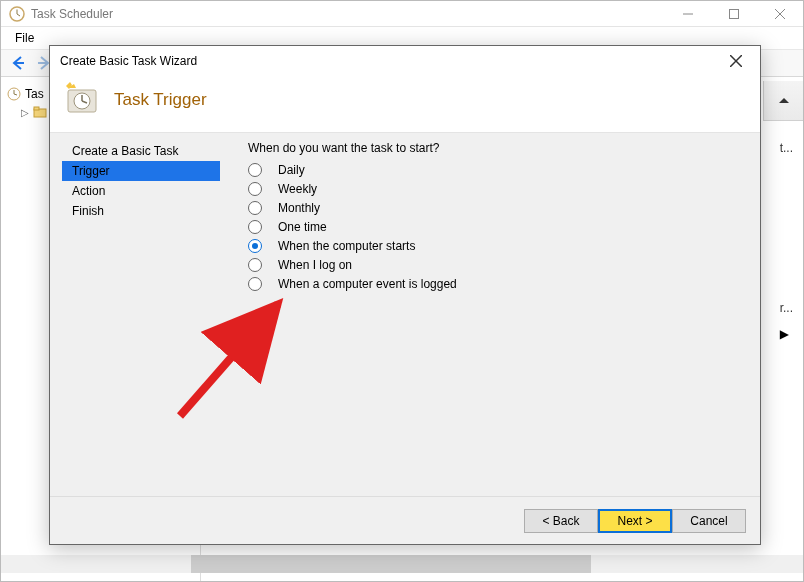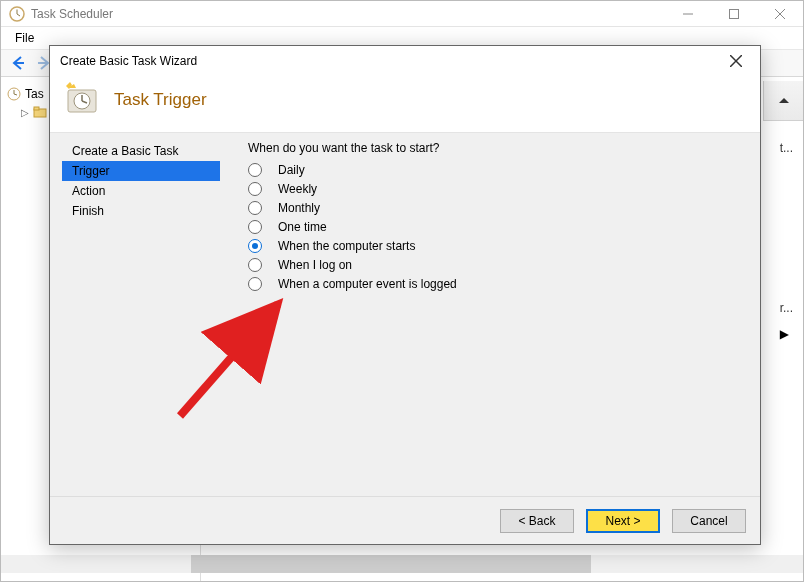--- a/index.html
+++ b/index.html
@@ -186,21 +186,21 @@
     background:#0b6fd8; border-radius:50%;
   }
 
   .wizard-footer {
     height: 48px;
     background:#f0f0f0;
     border-top:1px solid #ddd;
     display:flex;
     align-items:center;
     justify-content:flex-end;
-    gap:12px;
+    gap:0;
     padding: 0 14px;
   }
   .wizard-footer button {
     min-width: 74px;
     height: 24px;
     font-size: 12px;
     background:#e1e1e1;
     border:1px solid #adadad;
     padding: 0 12px;
   }

